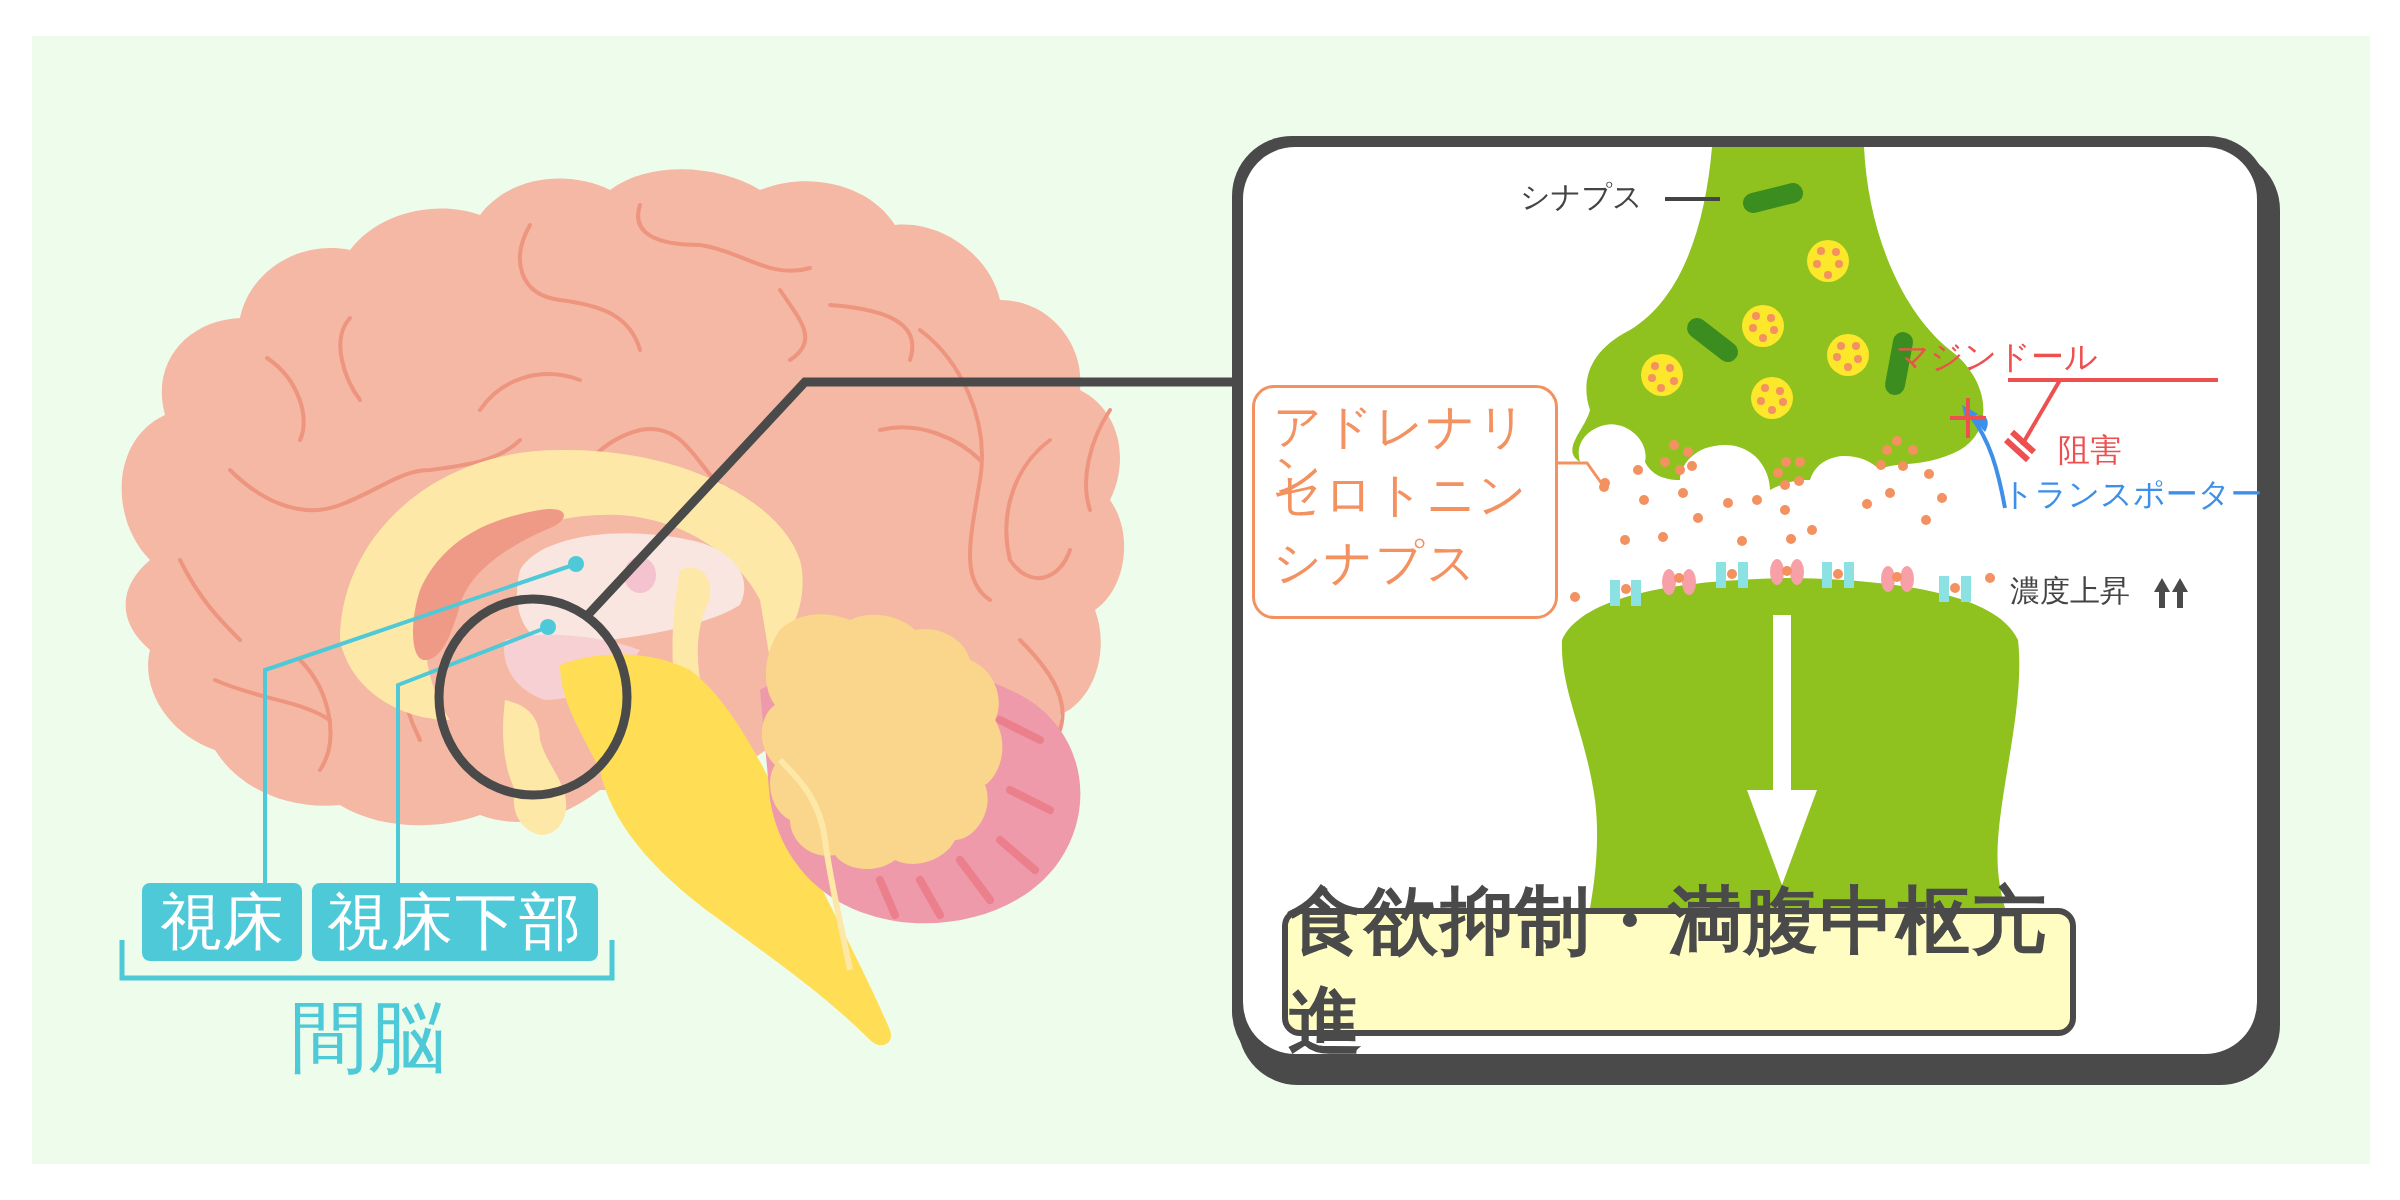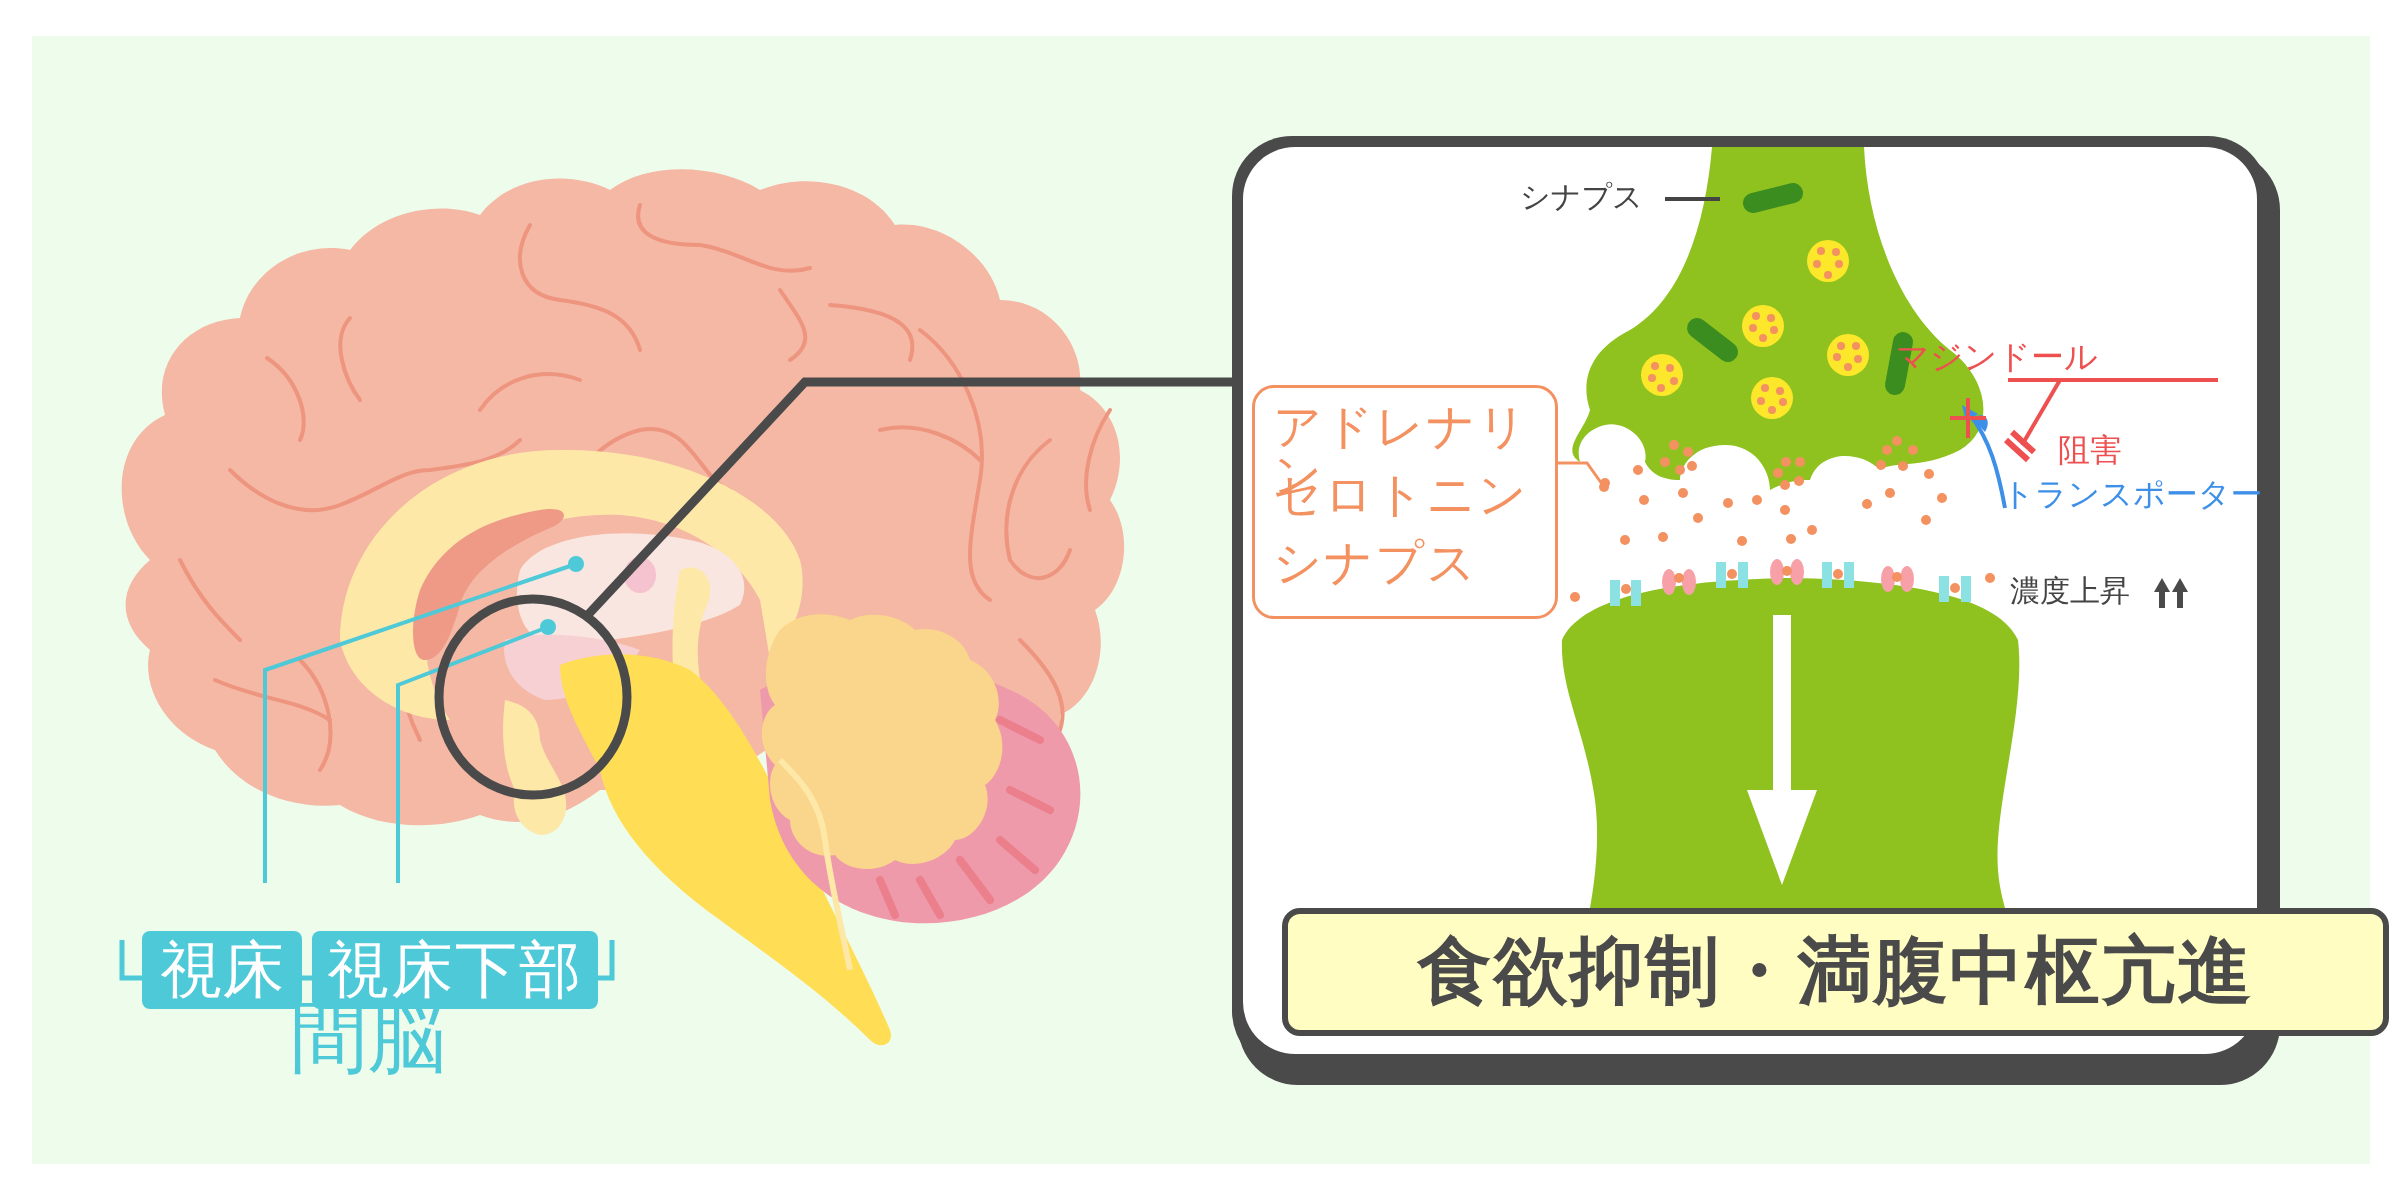--- a/index.html
+++ b/index.html
@@ -5,40 +5,40 @@
   html, body { margin: 0; padding: 0; background: #ffffff; }
   body { width: 2400px; height: 1200px; position: relative; overflow: hidden;
          font-family: "DejaVu Sans", "Liberation Sans", sans-serif; }
   .canvas { position: absolute; left: 32px; top: 36px; width: 2338px; height: 1128px;
             background: #eefcec; }
   svg.art { position: absolute; left: 0; top: 0; }
   .lbl { position: absolute; white-space: nowrap; line-height: 1; }
 
   
   .tag { position: absolute; background: #4ec9d8; color: #fff; border-radius: 8px;
-         font-size: 62px; line-height: 1; display: flex; align-items: center; justify-content: center; margin-top: 48px; }
+         font-size: 62px; line-height: 1; display: flex; align-items: center; justify-content: center; }
   .tag-thalamus { left: 142px; top: 883px; width: 160px; height: 78px; }
   .tag-hypothalamus { left: 312px; top: 883px; width: 286px; height: 78px; letter-spacing: 2px; }
   .diencephalon { left: 290px; top: 998px; font-size: 78px; color: #4ec9d8; }
 
   
   .neurotransmitter-box { position: absolute; left: 1252px; top: 385px; width: 306px; height: 234px;
          border: 3px solid #f39260; border-radius: 22px; background: #fff; box-sizing: border-box;
          padding: 14px 0 4px 18px; }
   .nt-line { color: #f39260; font-size: 48px; line-height: 1; height: 68px; letter-spacing: 2px; }
 
   .synapse-label { left: 1520px; top: 182px; font-size: 30px; color: #444; }
   .madindol { left: 1896px; top: 340px; font-size: 33px; color: #ee5050; }
   .inhibit { left: 2058px; top: 402px; font-size: 32px; color: #ee5050; margin-top: 32px; }
   .transporter { left: 2002px; top: 478px; font-size: 32px; color: #3d8fe8; }
   .conc { left: 2010px; top: 576px; font-size: 30px; color: #444; }
 
-  .result-box { position: absolute; left: 1282px; top: 908px; width: 1107px; height: 128px;
+  .result-box { position: absolute; left: 1282px; top: 908px; width: 794px; height: 128px;
          background: #fffdc2; border: 6px solid #4a4a4a; border-radius: 18px; box-sizing: border-box;
-         display: flex; align-items: center; justify-content: center; }
+         display: flex; align-items: center; justify-content: flex-start; }
   .result-text { font-size: 74px; font-weight: bold; color: #4a4a4a; letter-spacing: 2px; }
 </style>
 </head>
 <body>
 
 <div class="canvas"></div>
 
 <svg class="art" width="2400" height="1200" viewBox="0 0 2400 1200">
 
   <g>

